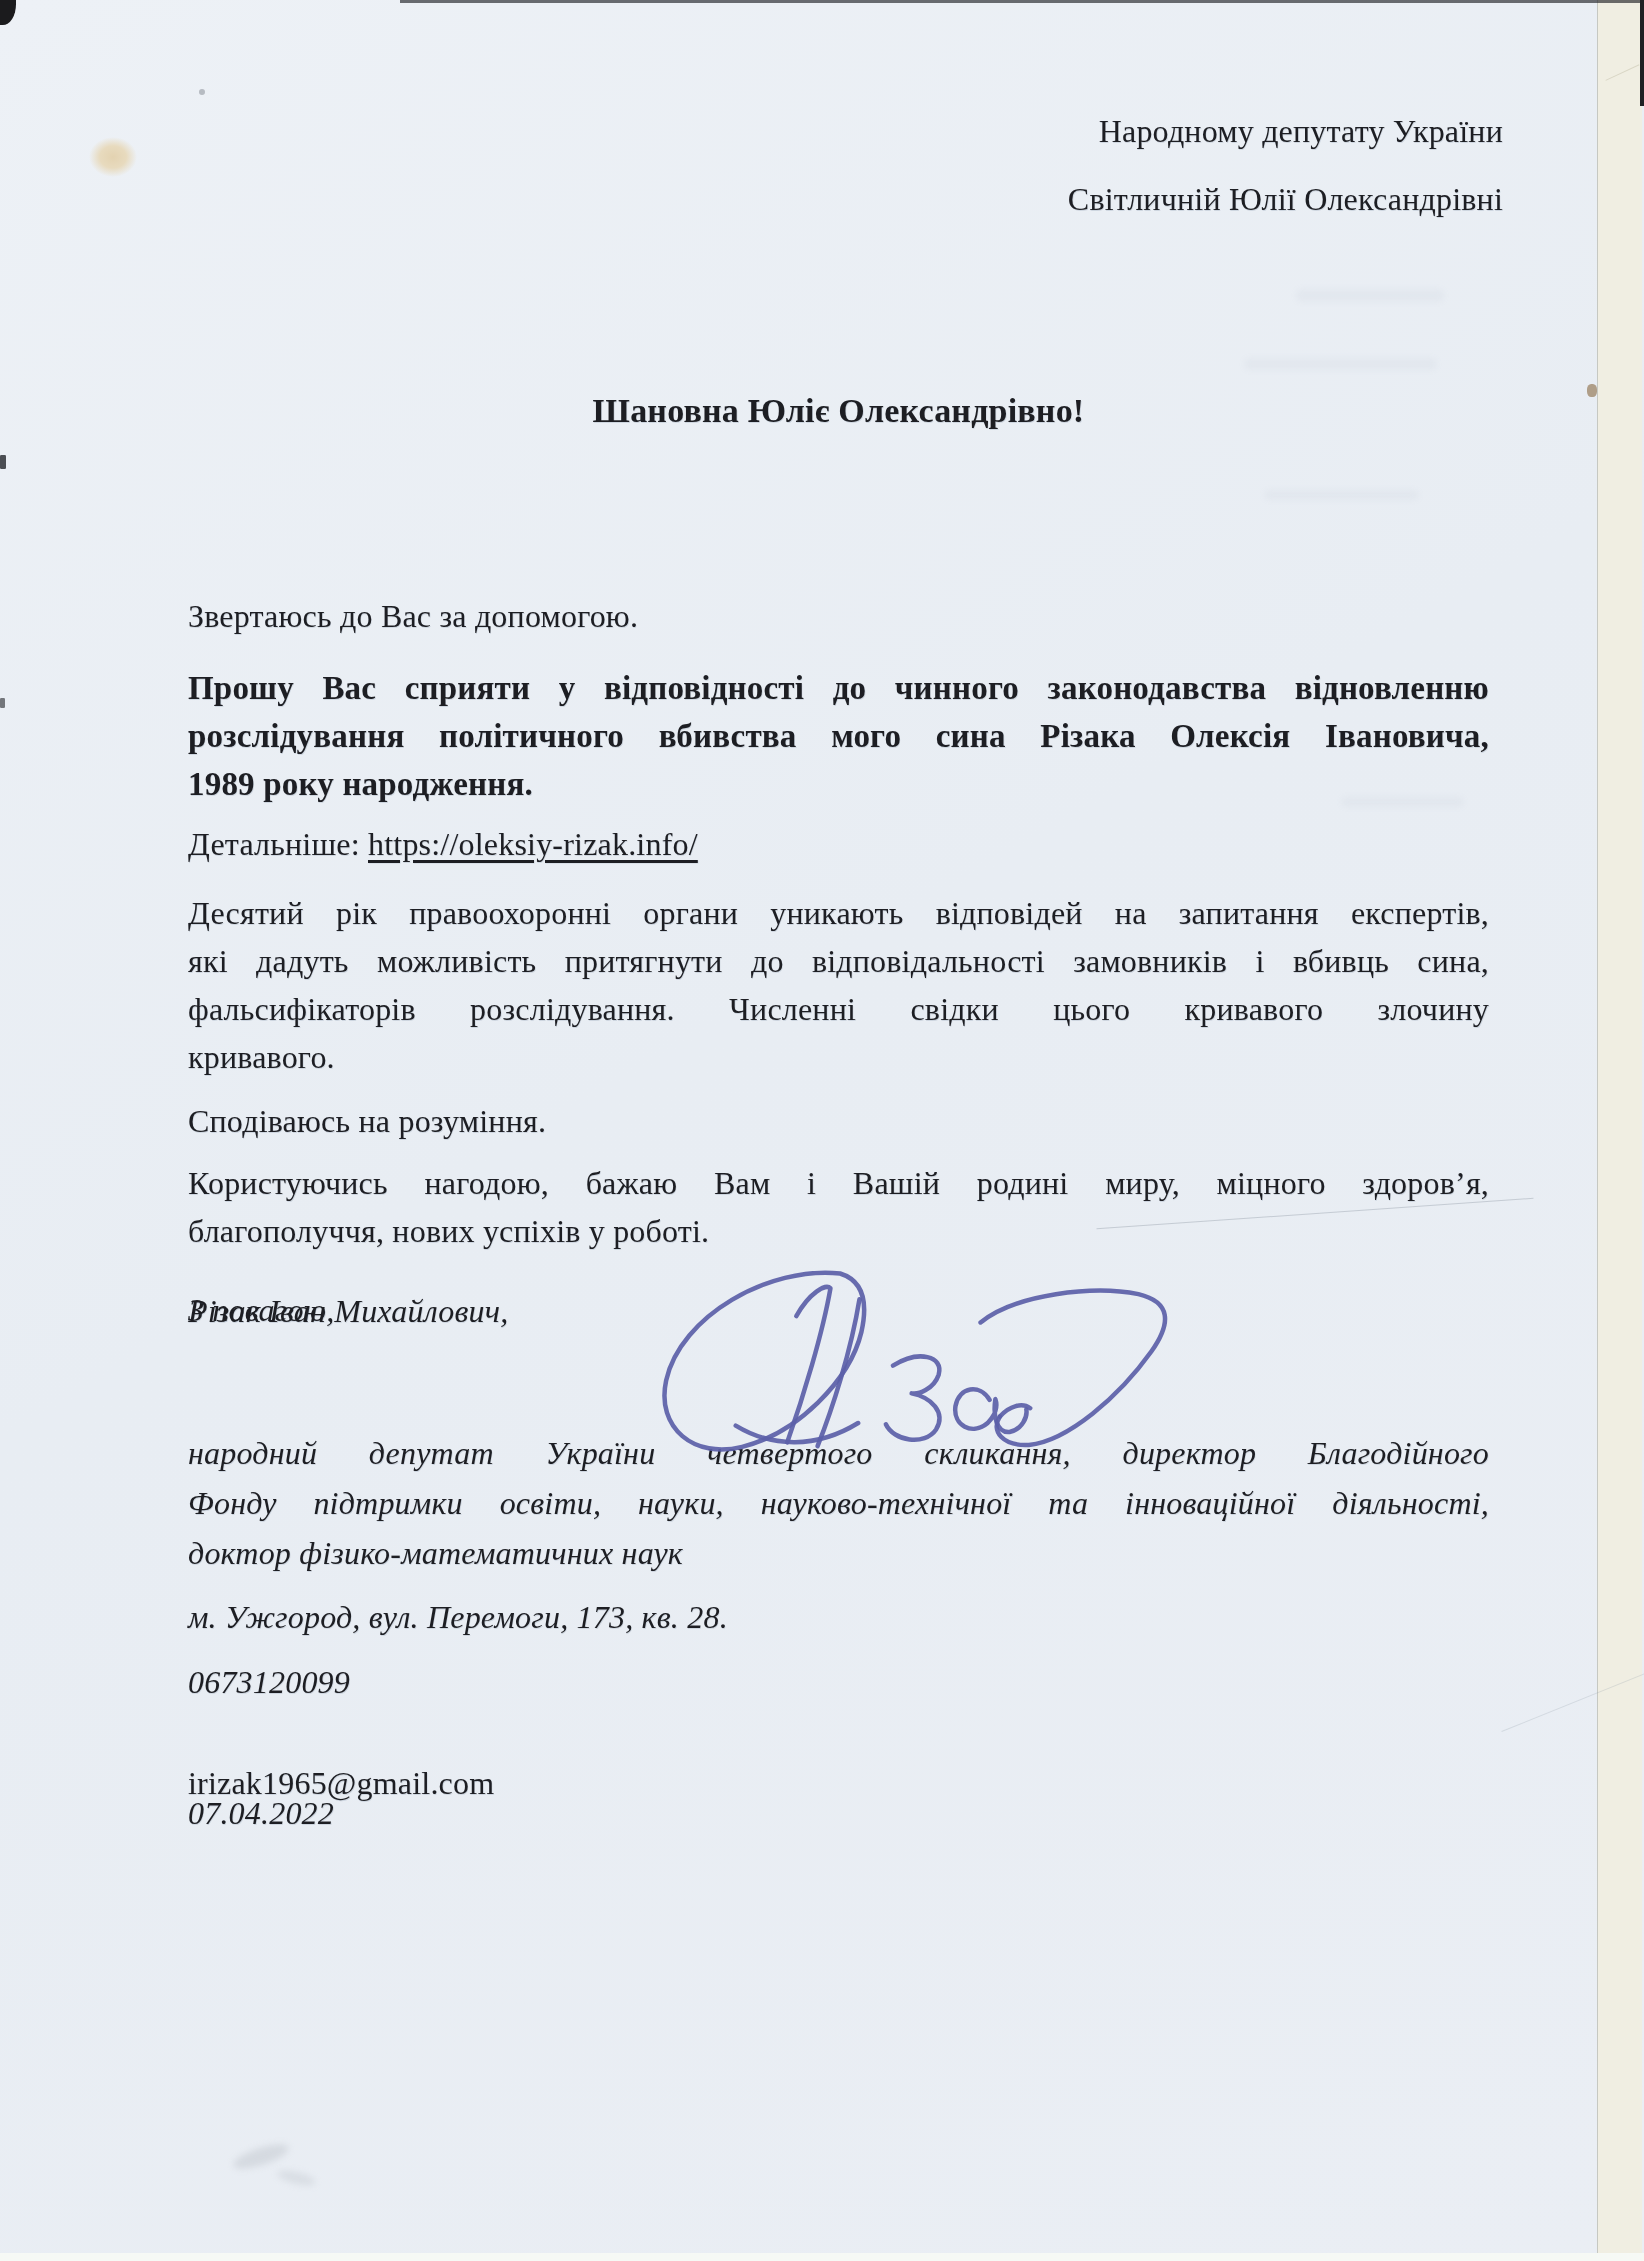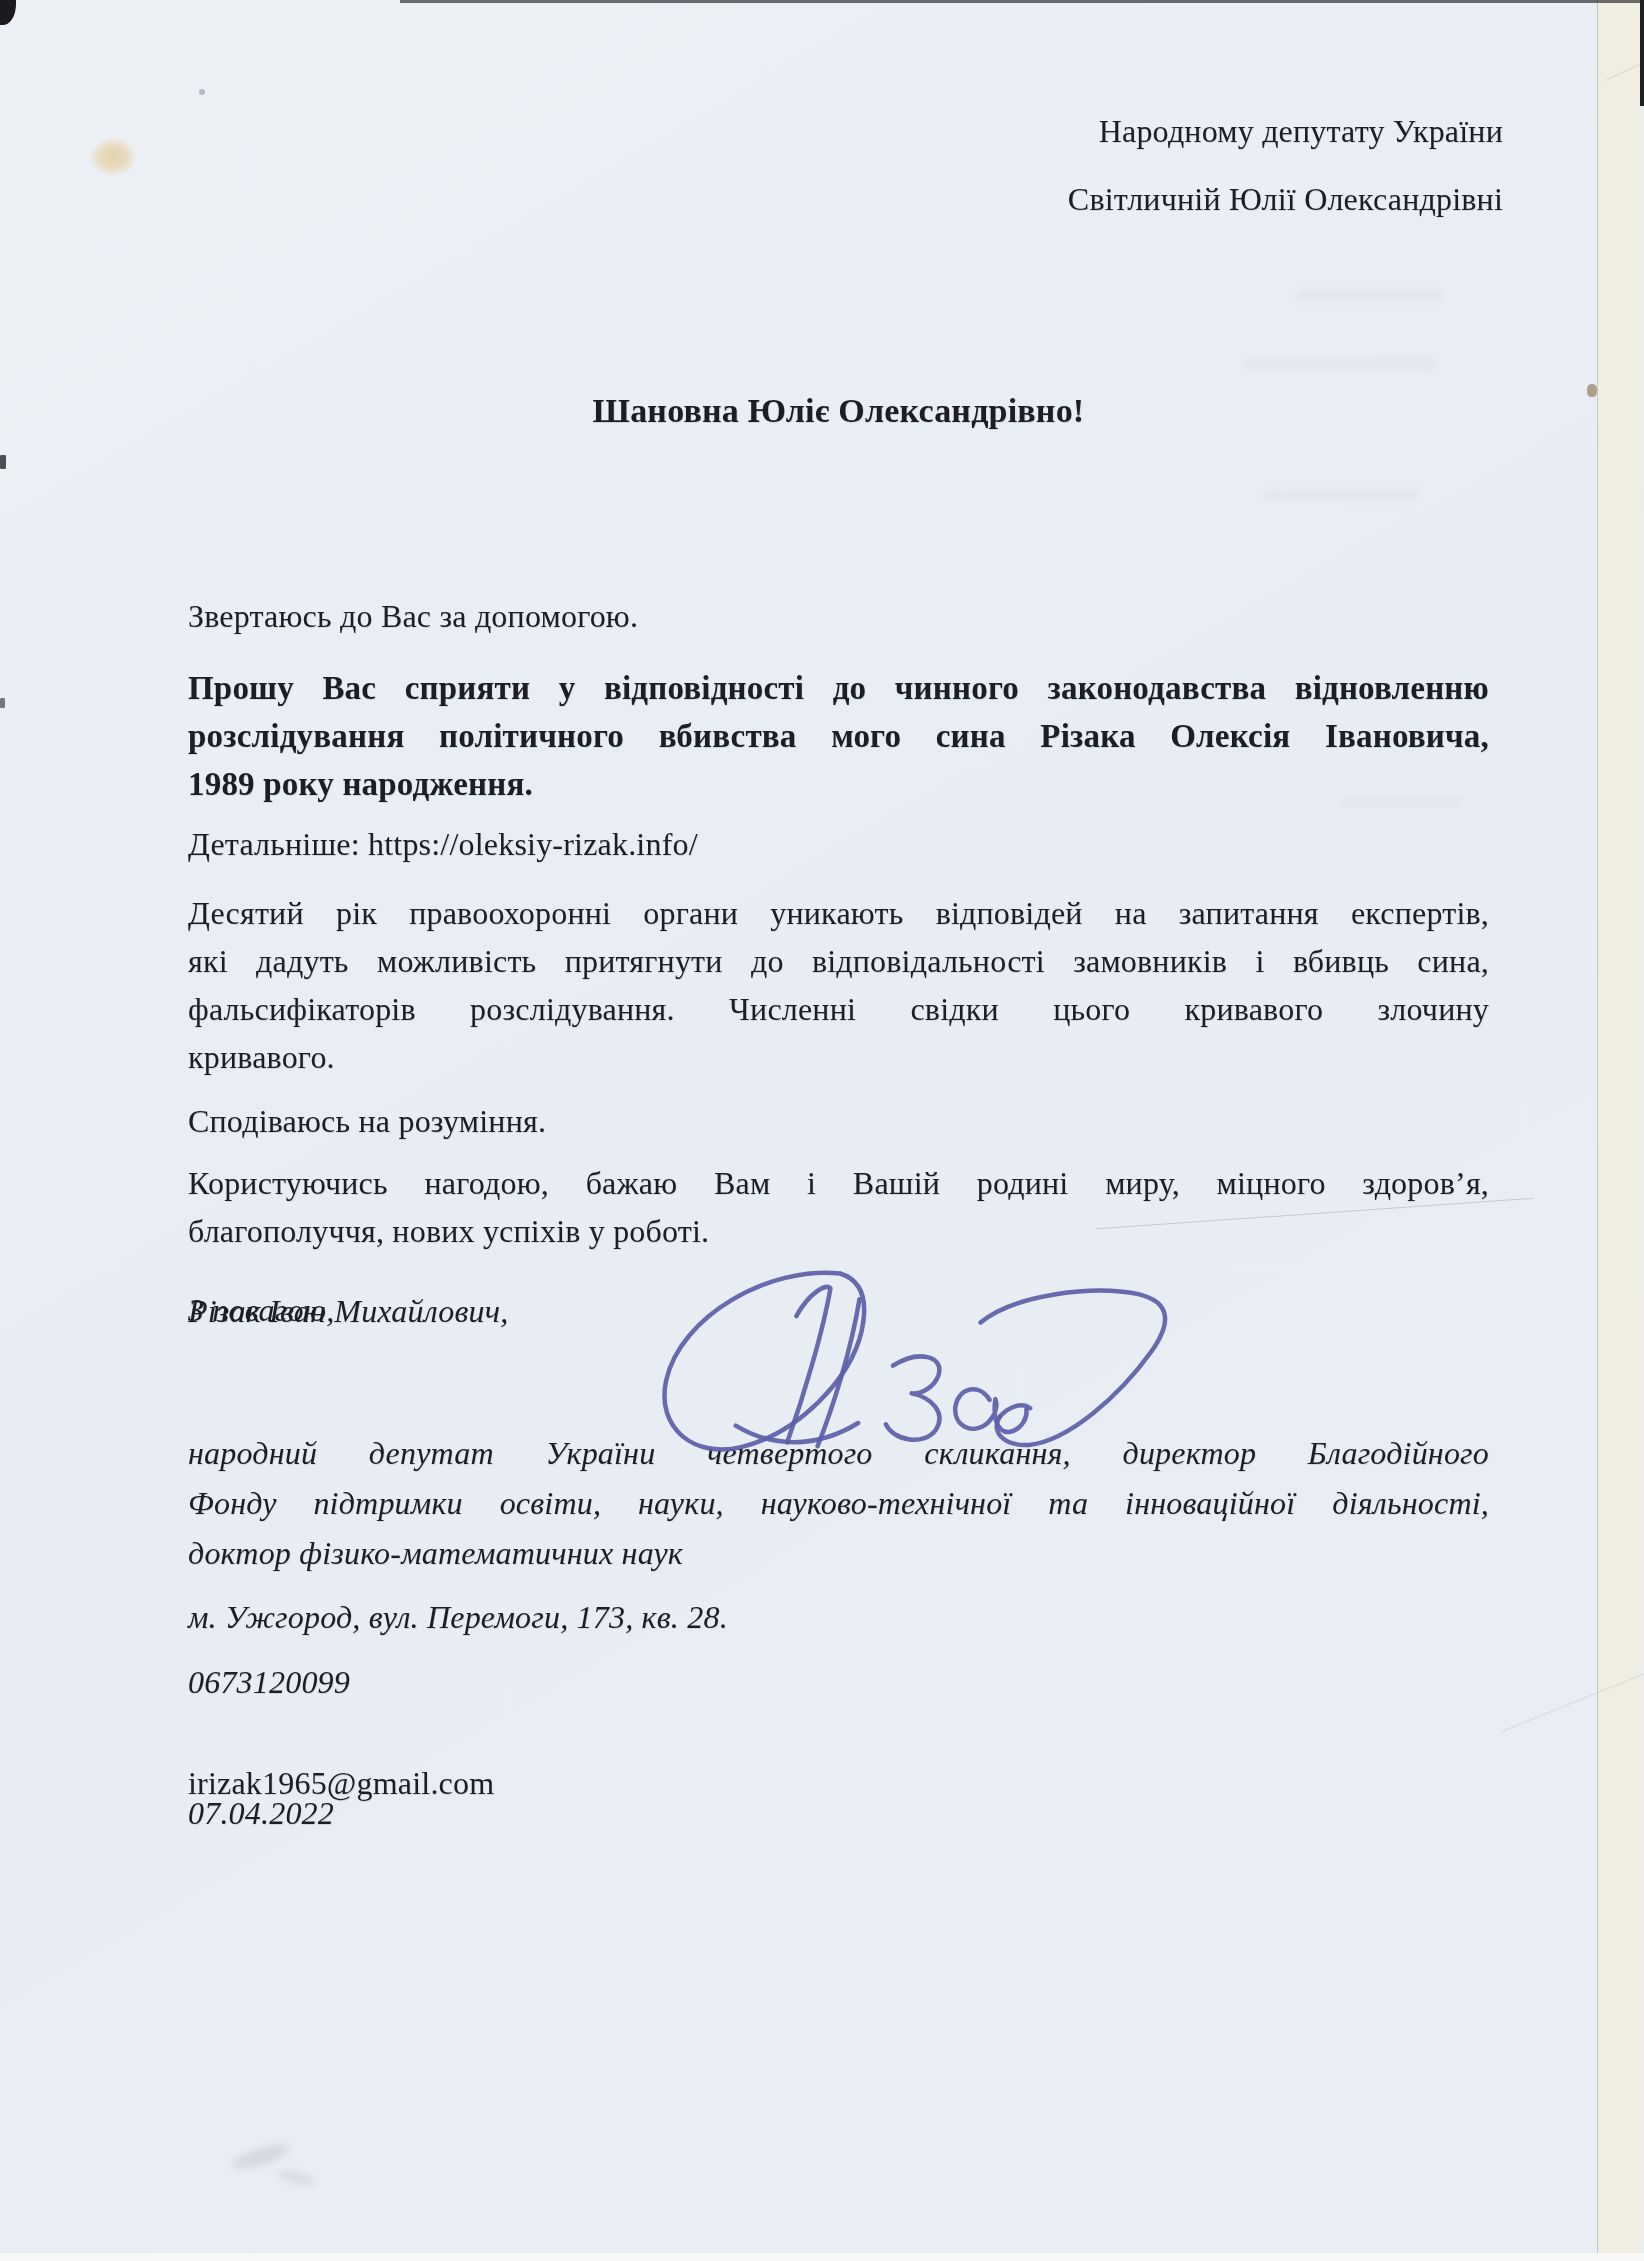--- a/index.html
+++ b/index.html
@@ -43,21 +43,21 @@
   .txt{position:absolute;left:188px;width:1301px;color:#1d1e23;
     font-size:32px;line-height:48px;letter-spacing:0.2px;
     text-shadow:0.6px 0.6px 0 rgba(85,105,135,.18);}
   .jline{text-align:justify;text-align-last:justify;}
   .jline-last{text-align:left;text-align-last:left;}
   .recipient{top:97px;width:1315px;text-align:right;line-height:68px;}
   .salutation{top:387px;text-align:center;font-size:34px;font-weight:bold;}
   .p-intro{top:592px;}
   .p-request{top:664px;font-weight:bold;font-size:33px;}
   .p-details{top:820px;}
-  .p-details .url{text-decoration-thickness:2.6px;text-underline-offset:5.2px;}
+  .p-details .url{text-decoration:underline;text-decoration-thickness:2.6px;text-underline-offset:5.2px;}
   .p-body{top:889px;line-height:48px;}
   .p-hope{top:1097px;}
   .p-wishes{top:1159px;line-height:48px;}
   .it{font-style:italic;}
   .c-regards{top:1286px;}
   .c-name{top:1287px;}
   .c-title{top:1428px;line-height:50px;}
   .c-address{top:1593px;}
   .c-phone{top:1658px;}
   .c-email{top:1723px;margin-top:36px;}

